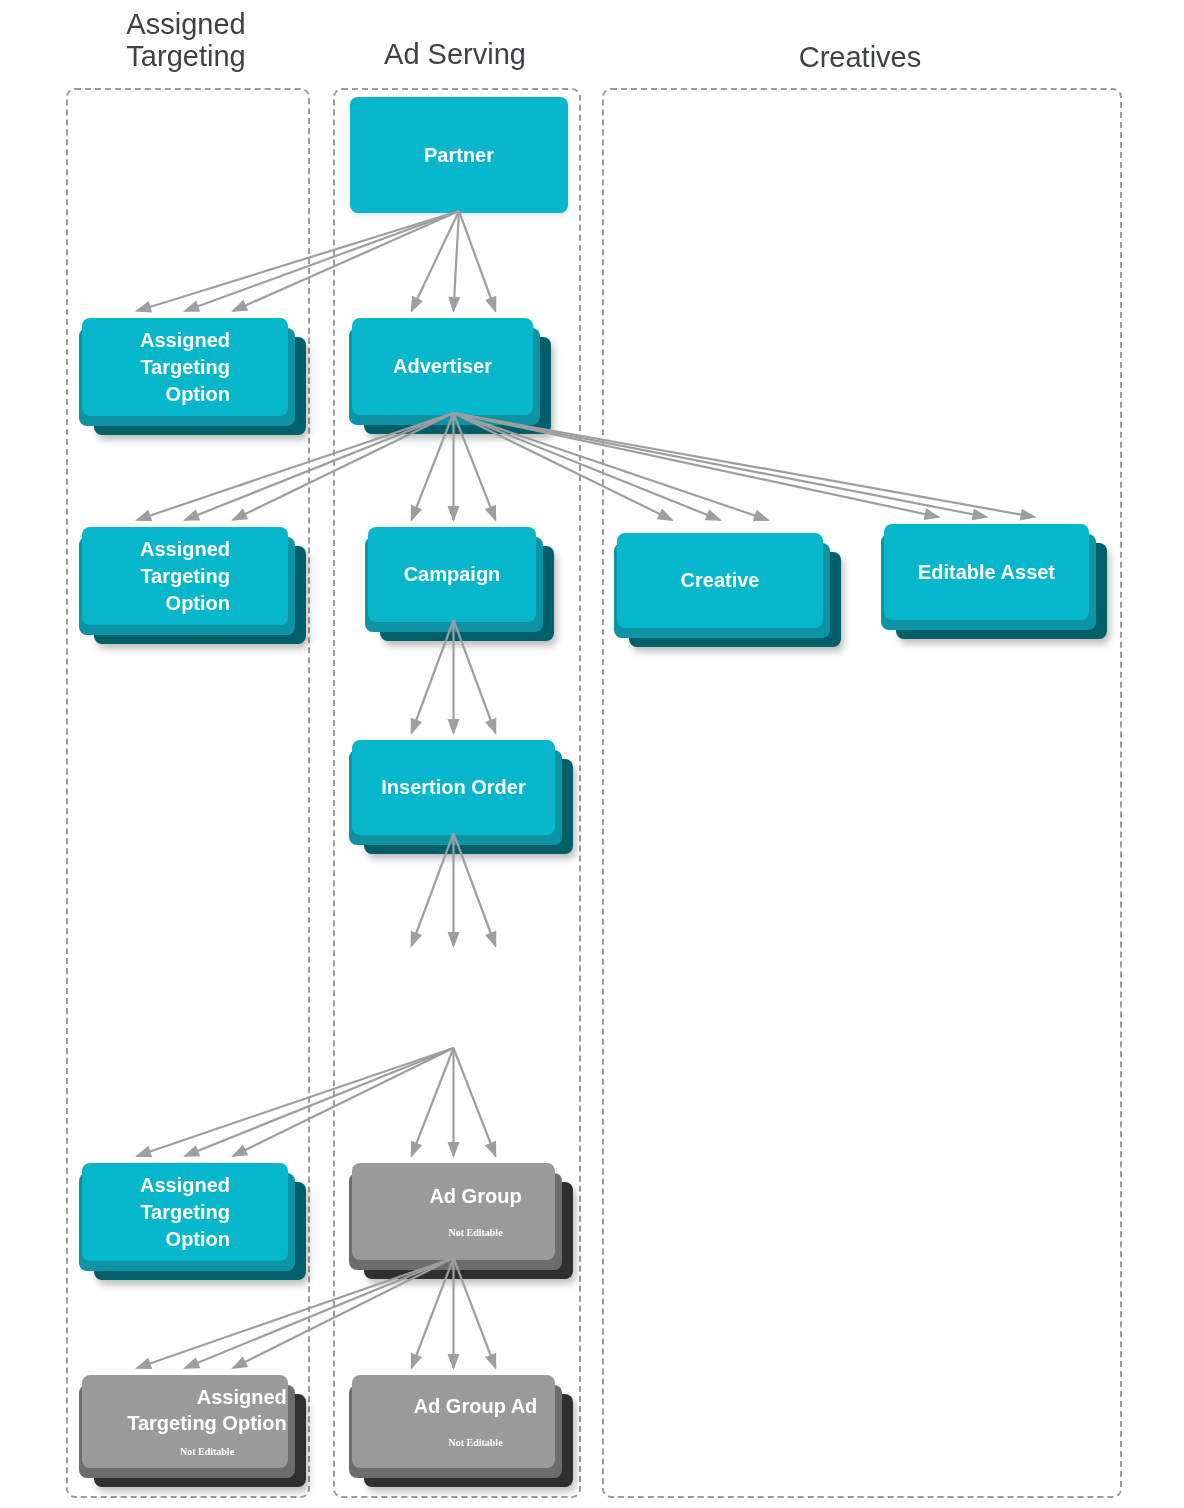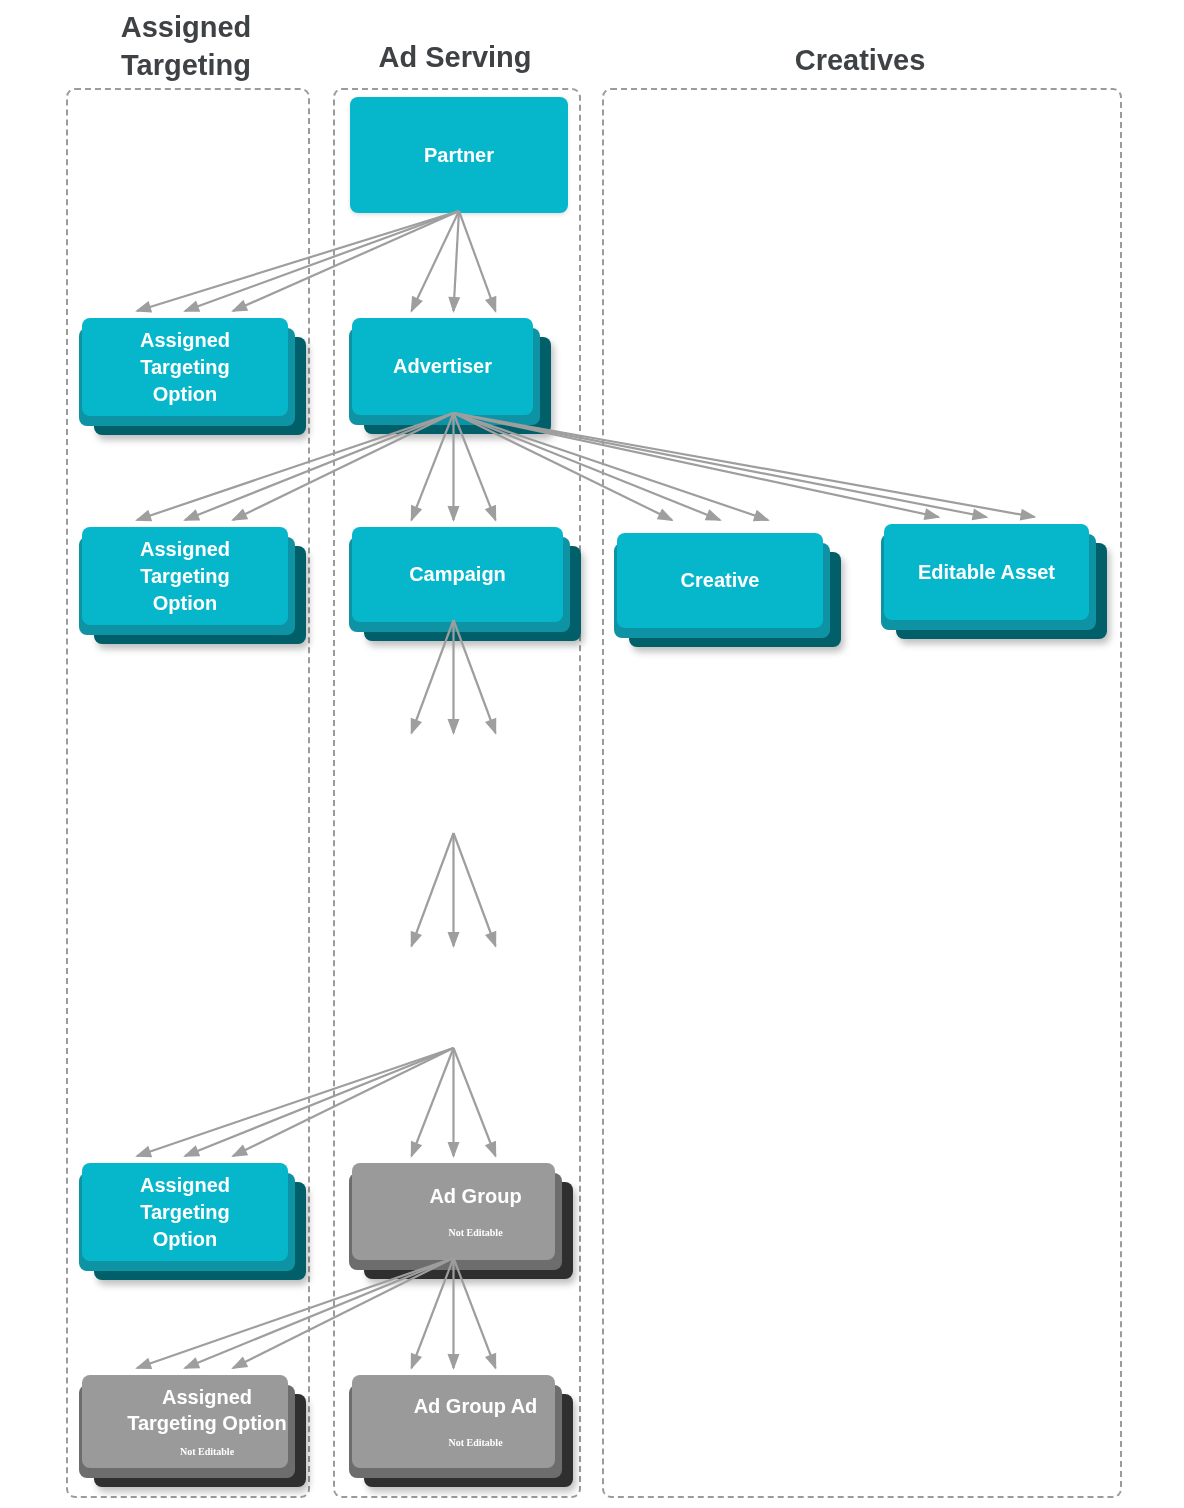--- a/index.html
+++ b/index.html
@@ -11,50 +11,50 @@
   body{font-family:"Liberation Sans","DejaVu Sans",sans-serif;}
   .stage{position:relative;width:1184px;height:1508px;background:#ffffff;overflow:hidden;}
 
   
   .col{position:absolute;border:2px dashed var(--border-dash);border-radius:9px;z-index:0;background:transparent;}
   #col-assigned-targeting{left:66px;top:88px;width:240px;height:1406px;}
   #col-ad-serving{left:333px;top:88px;width:244px;height:1406px;}
   #col-creatives{left:602px;top:88px;width:516px;height:1406px;}
 
   
-  .col-header{position:absolute;color:var(--heading);font-size:29px;line-height:38px;
-    text-align:center;font-weight:700;z-index:1;}
+  .col-header{position:absolute;color:var(--heading);font-size:29px;line-height:32px;
+    text-align:center;font-weight:400;z-index:1;}
   #header-assigned-targeting{left:96px;top:8px;width:180px;}
   #header-ad-serving{left:333px;top:38px;width:244px;}
   #header-creatives{left:602px;top:41px;width:516px;}
 
   
   .node{position:absolute;z-index:2;}
   .layer{position:absolute;border-radius:8px;}
   .node .l2{left:-3px;top:10px;width:calc(100% + 10px);height:100%;background:var(--box-cyan-mid);}
   .node .l3{left:12px;top:19px;width:calc(100% + 6px);height:100%;background:var(--box-cyan-dark);
     box-shadow:3px 5px 7px rgba(0,0,0,0.25);}
   .node .face{position:absolute;inset:0;border-radius:8px;background:var(--box-cyan);
     display:flex;flex-direction:column;align-items:center;justify-content:center;
-    color:var(--label);font-weight:700;text-align:center;}
+    color:var(--label);font-weight:700;text-align:right;}
   .node.flat .face{box-shadow:0 2px 4px rgba(0,0,0,0.12);}
   .node.gray .l2{background:var(--box-gray-mid);}
   .node.gray .l3{background:var(--box-gray-dark);}
   .node.gray .face{background:var(--box-gray);padding-left:44px;}
   .node .label{font-size:20px;line-height:27px;display:block;}
   .node .label .line{display:block;}
   .node .sublabel{font-size:10px;line-height:16px;margin-top:15px;display:block;font-family:Liberation Serif, serif;}
   .node.compact .label{line-height:26px;}
   .node.compact .sublabel{margin-top:8px;}
 
   #node-partner{left:350px;top:97px;width:218px;height:116px;}
   #node-ato1{left:82px;top:318px;width:206px;height:98px;}
   #node-advertiser{left:352px;top:318px;width:181px;height:97px;}
   #node-ato2{left:82px;top:527px;width:206px;height:98px;}
-  #node-campaign{left:352px;top:527px;width:168px;height:95px;padding-left:43px;}
+  #node-campaign{left:368px;top:527px;width:168px;height:95px;}
   #node-creative{left:617px;top:533px;width:206px;height:95px;}
   #node-creative-asset{left:884px;top:524px;width:205px;height:96px;}
   #node-insertion-order{left:352px;top:740px;width:203px;height:95px;}
   #node-line-item{left:352px;top:953px;width:203px;height:97px;}
   #node-ato3{left:82px;top:1163px;width:206px;height:98px;}
   #node-ad-group{left:352px;top:1163px;width:203px;height:97px;}
   #node-ato4{left:82px;top:1375px;width:206px;height:93px;}
   #node-ad-group-ad{left:352px;top:1375px;width:203px;height:93px;}
 
   
@@ -130,20 +130,27 @@
   </div>
 
   <div class="node" id="node-creative-asset">
     <div class="layer l3"></div>
     <div class="layer l2"></div>
     <div class="face">
         <span class="label">Editable Asset</span>
       </div>
   </div>
 
+  <div class="node" id="node-insertion-order">
+    <div class="layer l3"></div>
+    <div class="layer l2"></div>
+    <div class="face">
+        <span class="label">Insertion Order</span>
+      </div>
+  </div>
 
 
   <div class="node" id="node-ato3">
     <div class="layer l3"></div>
     <div class="layer l2"></div>
     <div class="face">
         <span class="label">
       <span class="line">Assigned</span>
       <span class="line">Targeting</span>
       <span class="line">Option</span>

